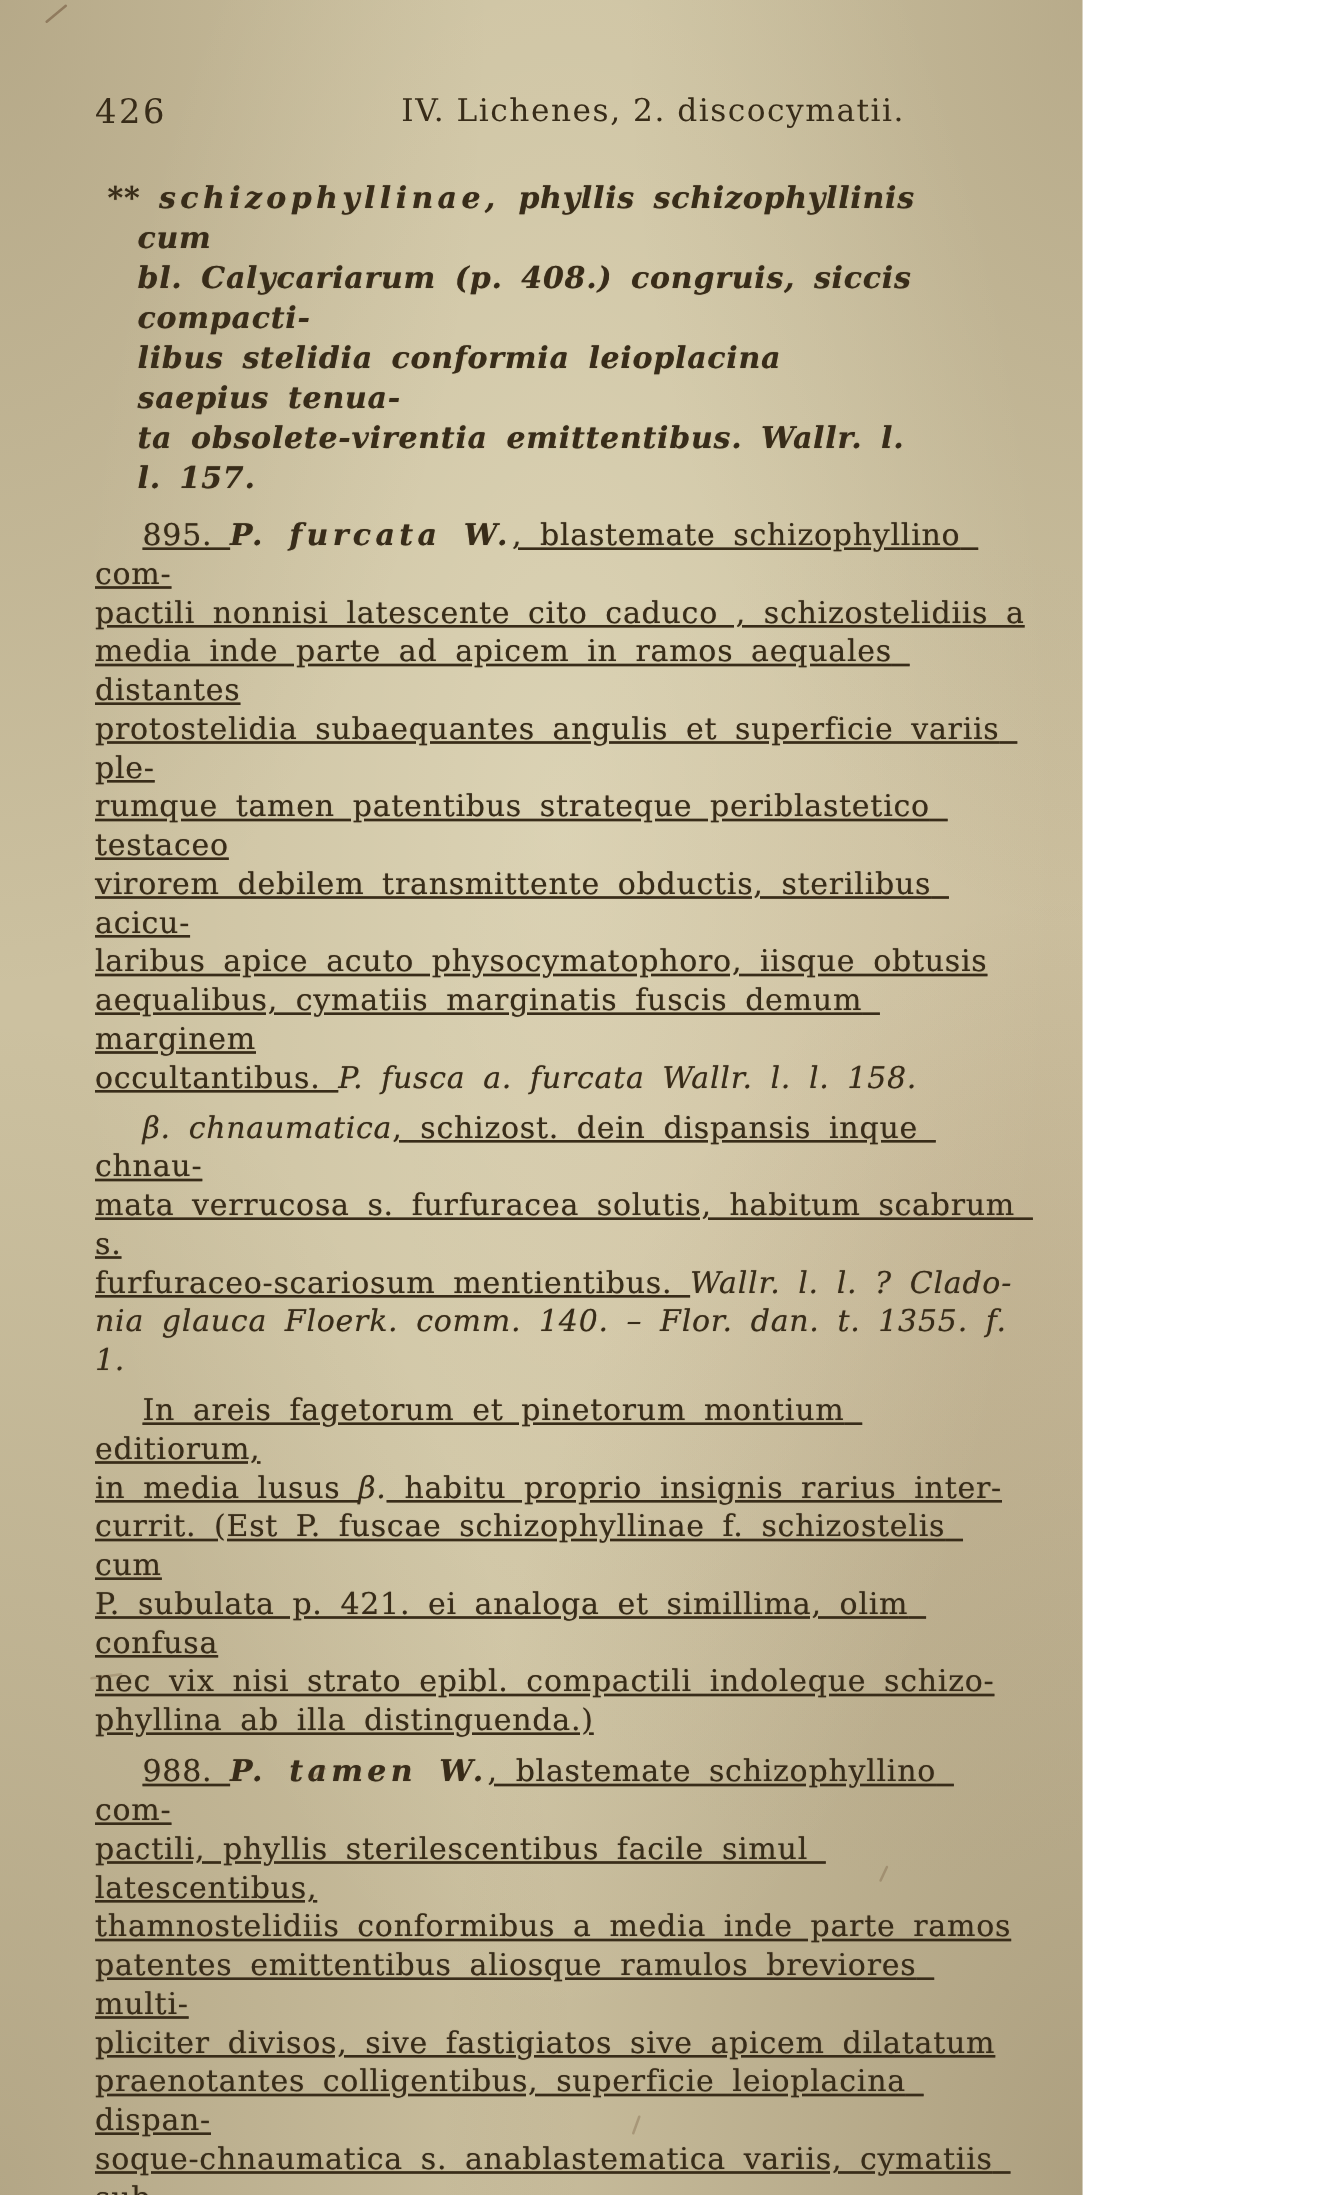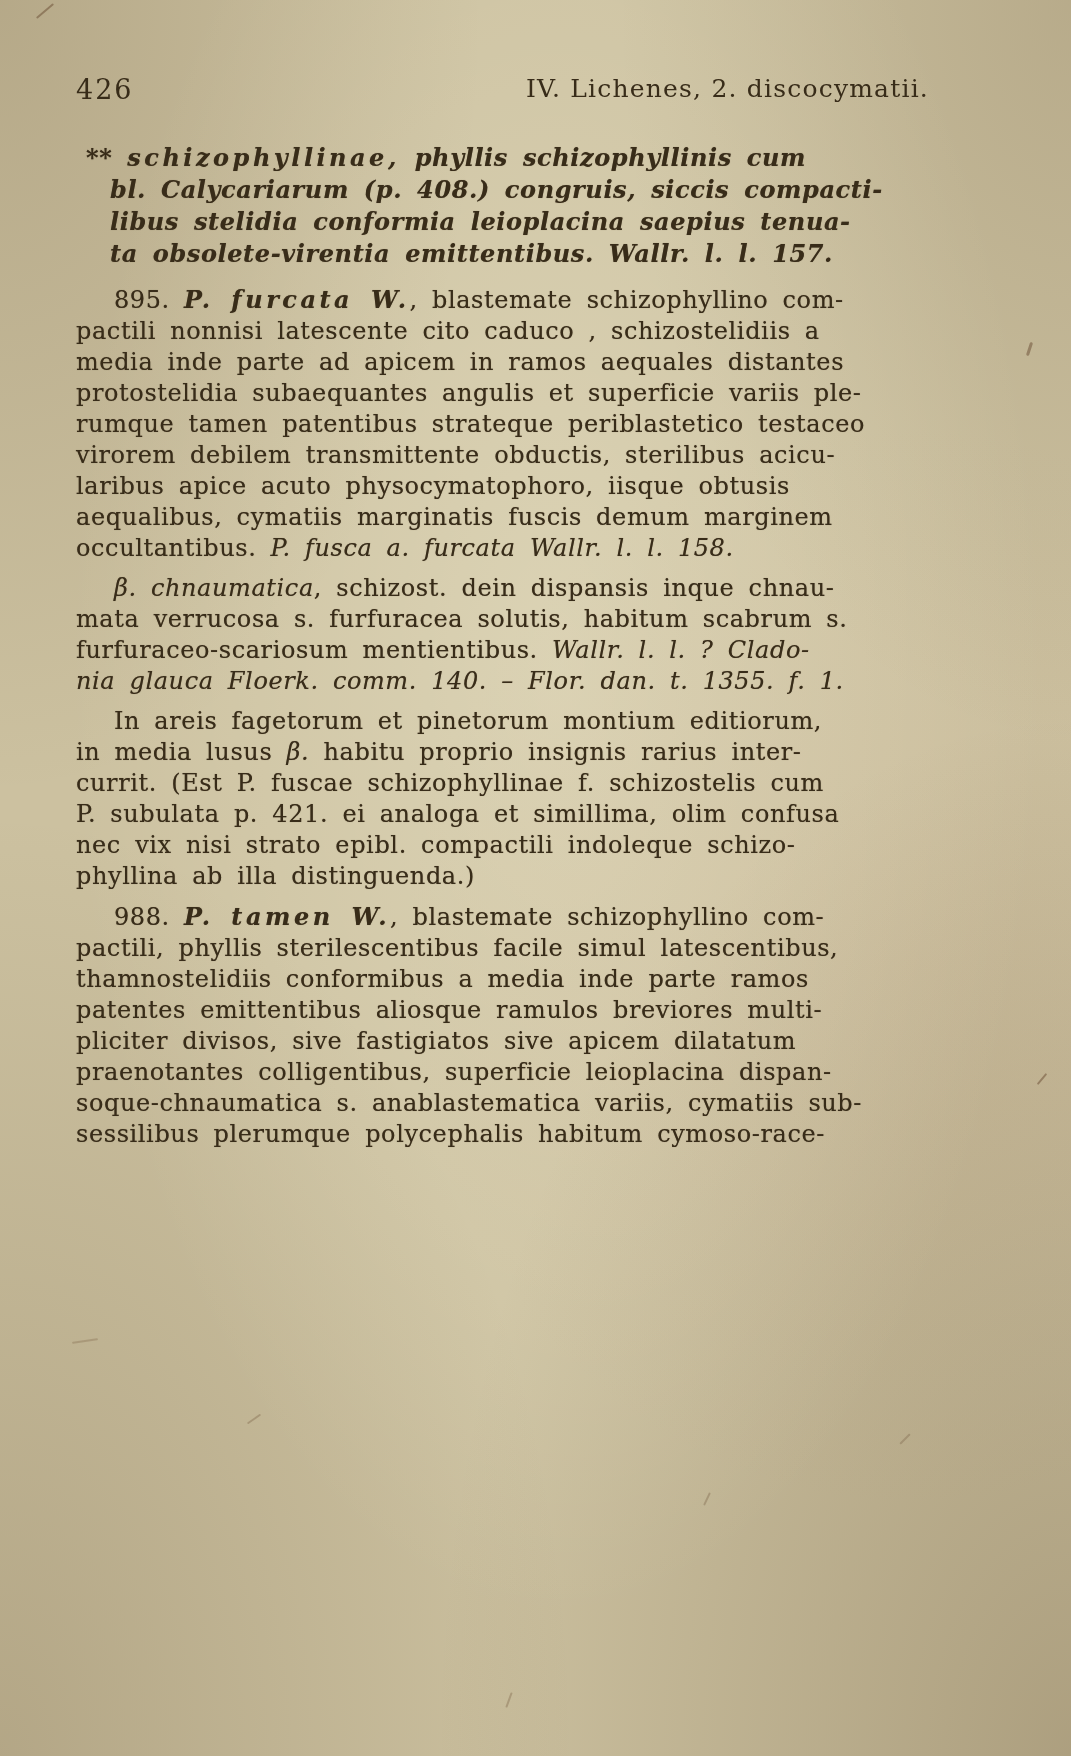--- a/index.html
+++ b/index.html
@@ -3,21 +3,21 @@
 <meta charset="utf-8">
 <style>
   html, body { margin: 0; padding: 0; }
   body {
     width: 1071px; height: 1756px;
     font-family: "DejaVu Serif", "Liberation Serif", serif;
     overflow: hidden;
   }
   .page {
     position: relative;
-    width: 1071px; height: 1756px;
+    width: 866px; height: 1756px;
     background:
       radial-gradient(ellipse at 52% 38%, rgba(255,252,228,0.30), rgba(255,252,228,0) 62%),
       radial-gradient(ellipse at 100% 100%, rgba(92,72,42,0.28), rgba(92,72,42,0) 42%),
       radial-gradient(ellipse at 0% 100%, rgba(92,72,42,0.22), rgba(92,72,42,0) 38%),
       radial-gradient(ellipse at 0% 0%, rgba(92,72,42,0.20), rgba(92,72,42,0) 32%),
       radial-gradient(ellipse at 100% 0%, rgba(92,72,42,0.18), rgba(92,72,42,0) 30%),
       radial-gradient(ellipse at 85% 55%, rgba(190,150,120,0.12), rgba(190,150,120,0) 40%),
       #ccc1a0;
     color: #382c19;
     overflow: hidden;
@@ -49,21 +49,21 @@
     white-space: pre-wrap;
   }
   .para-intro {
     margin-left: 34px;
     margin-right: 88px;
     text-indent: -24px;
     margin-bottom: 14px;
   }
   .para-indent { text-indent: 38px; }
   .para-species { margin-top: 8px; }
-  .run-n { font-style: normal; }
+  .run-n { font-style: normal; text-decoration: underline; }
   .run-i { font-style: italic; }
   .run-bi { font-style: italic; font-weight: bold; }
   .run-bis { font-style: italic; font-weight: bold; letter-spacing: 3.5px; }
   .stray-mark {
     position: absolute;
     background: rgba(95,65,40,0.45);
     border-radius: 2px;
   }
   .mark-1 { left: 34px; top: 10px; width: 22px; height: 2px; transform: rotate(-40deg); }
   .mark-2 { left: 1028px; top: 342px; width: 3px; height: 14px; transform: rotate(18deg); }

